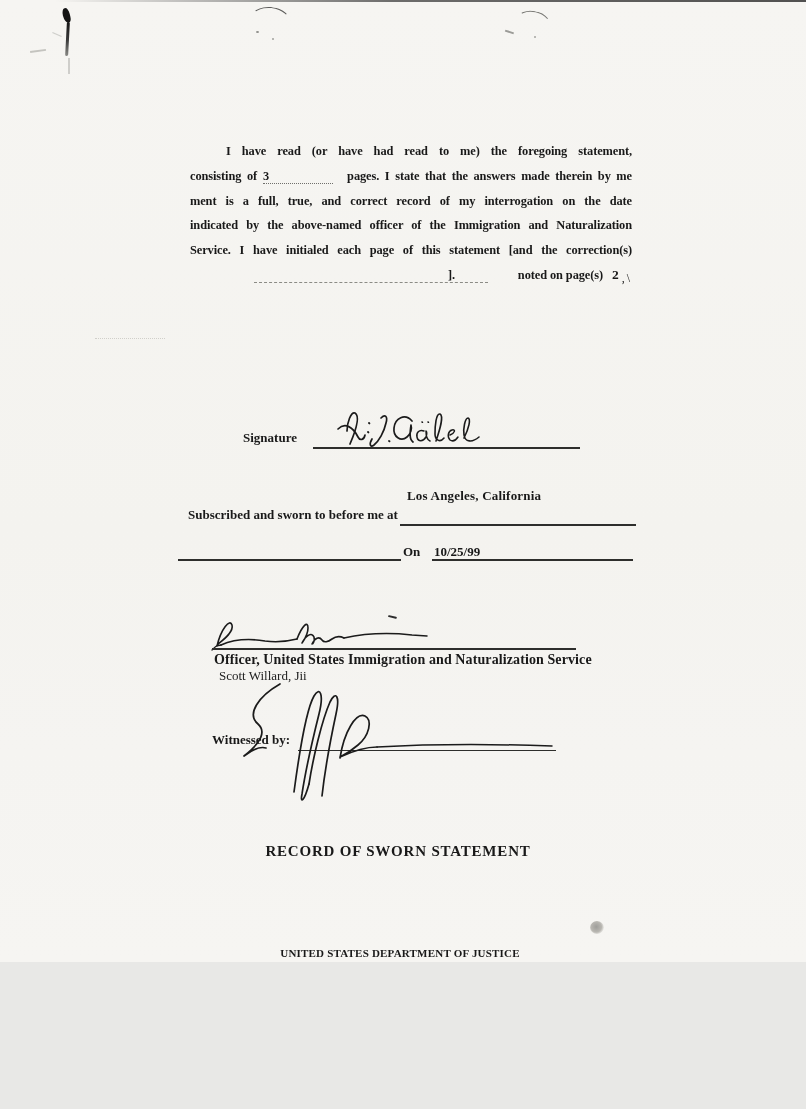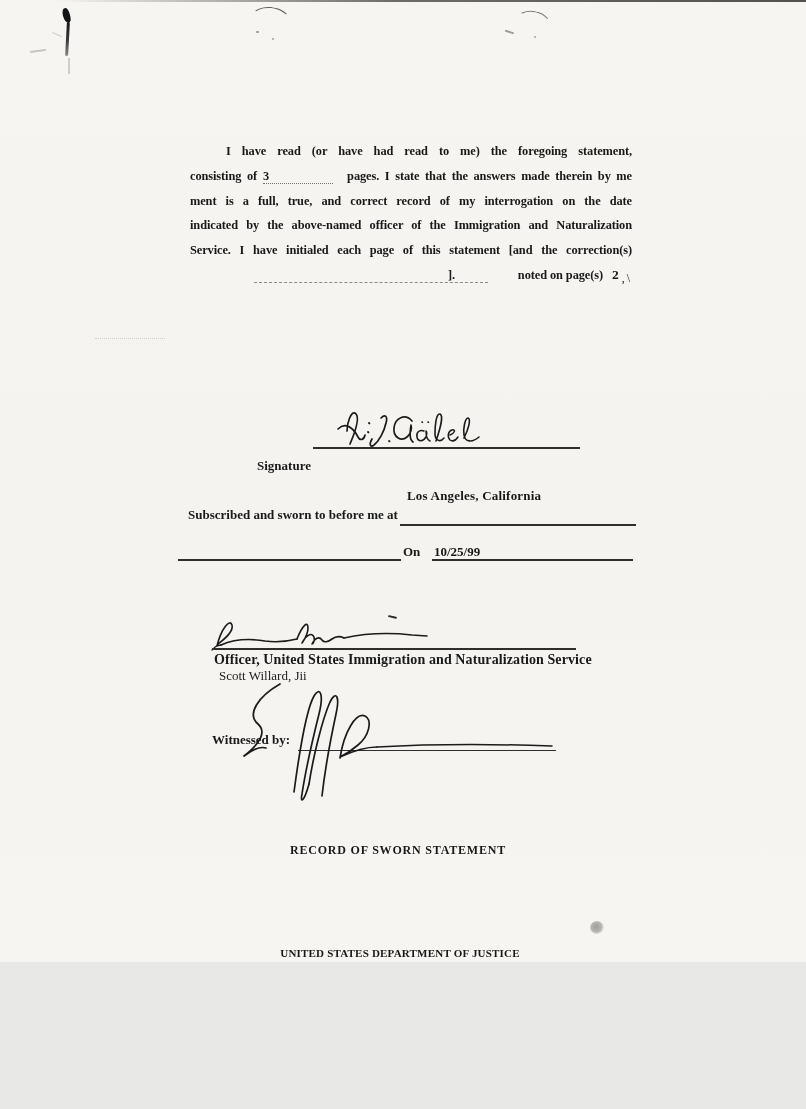--- a/index.html
+++ b/index.html
@@ -41,35 +41,35 @@
   .jline{text-align:justify;text-align-last:justify;height:24.8px;overflow:hidden;white-space:normal;}
   .indent{padding-left:36px;}
   .pages-box{display:inline-block;width:70px;border-bottom:1px dotted #6f6f6b;text-align:center;margin:0 14px 0 6px;line-height:14px;}
   .line7{position:relative;text-align:right;height:26px;}
   .hw-num{font-size:13.5px;margin-left:9px;}
   .hw-marks{font-size:12px;position:relative;top:3px;letter-spacing:2px;margin-left:3px;font-weight:400;}
   .dash-underline{position:absolute;left:64px;top:19px;width:234px;border-bottom:1.3px dashed #8b8b85;}
   .bracket-close{position:absolute;left:258px;top:0;}
   .rule{background:#2e2e2c;height:1.5px;}
   .lbl{font-weight:700;font-size:13px;}
-  #sig-label{left:257px;top:430px;margin-top:28px;}
+  #sig-label{left:243px;top:430px;}
   .sig-line{left:313px;top:447px;width:267px;}
   #sworn-prefix{left:188px;top:507px;}
   #sworn-location{left:407px;top:488px;letter-spacing:.2px;}
   .sworn-underline{left:400px;top:524px;width:236px;}
   .on-left-line{left:178px;top:559px;width:223px;}
   #on-label{left:403px;top:544px;}
   #on-date{left:434px;top:544px;}
   .on-underline{left:432px;top:559px;width:201px;}
   .officer-line{left:212px;top:648px;width:364px;}
   #officer-title{left:214px;top:652px;font-size:14px;letter-spacing:.1px;}
   #officer-name{left:219px;top:668px;font-weight:400;font-size:13px;color:#222;}
   #witness-label{left:212px;top:732px;}
   .witness-line{left:298px;top:750px;width:258px;height:1.3px;}
-  #heading{left:188px;top:843px;width:420px;text-align:center;font-weight:700;font-size:12px;letter-spacing:.8px;}
+  #heading{left:188px;top:843px;width:420px;text-align:center;font-weight:700;font-size:15px;letter-spacing:.8px;}
   #footer{left:188px;top:948px;width:424px;text-align:center;font-weight:700;line-height:1;}
   #footer .f1{font-size:11px;letter-spacing:.2px;}
   #footer .f2{font-size:9.5px;margin-top:2.5px;}
   #footer .f3{font-size:9.5px;margin-top:18px;}
   svg{position:absolute;overflow:visible;}
   svg path{fill:none;stroke:#1b1b1b;stroke-linecap:round;stroke-linejoin:round;}
 </style>
 </head>
 <body>
 

